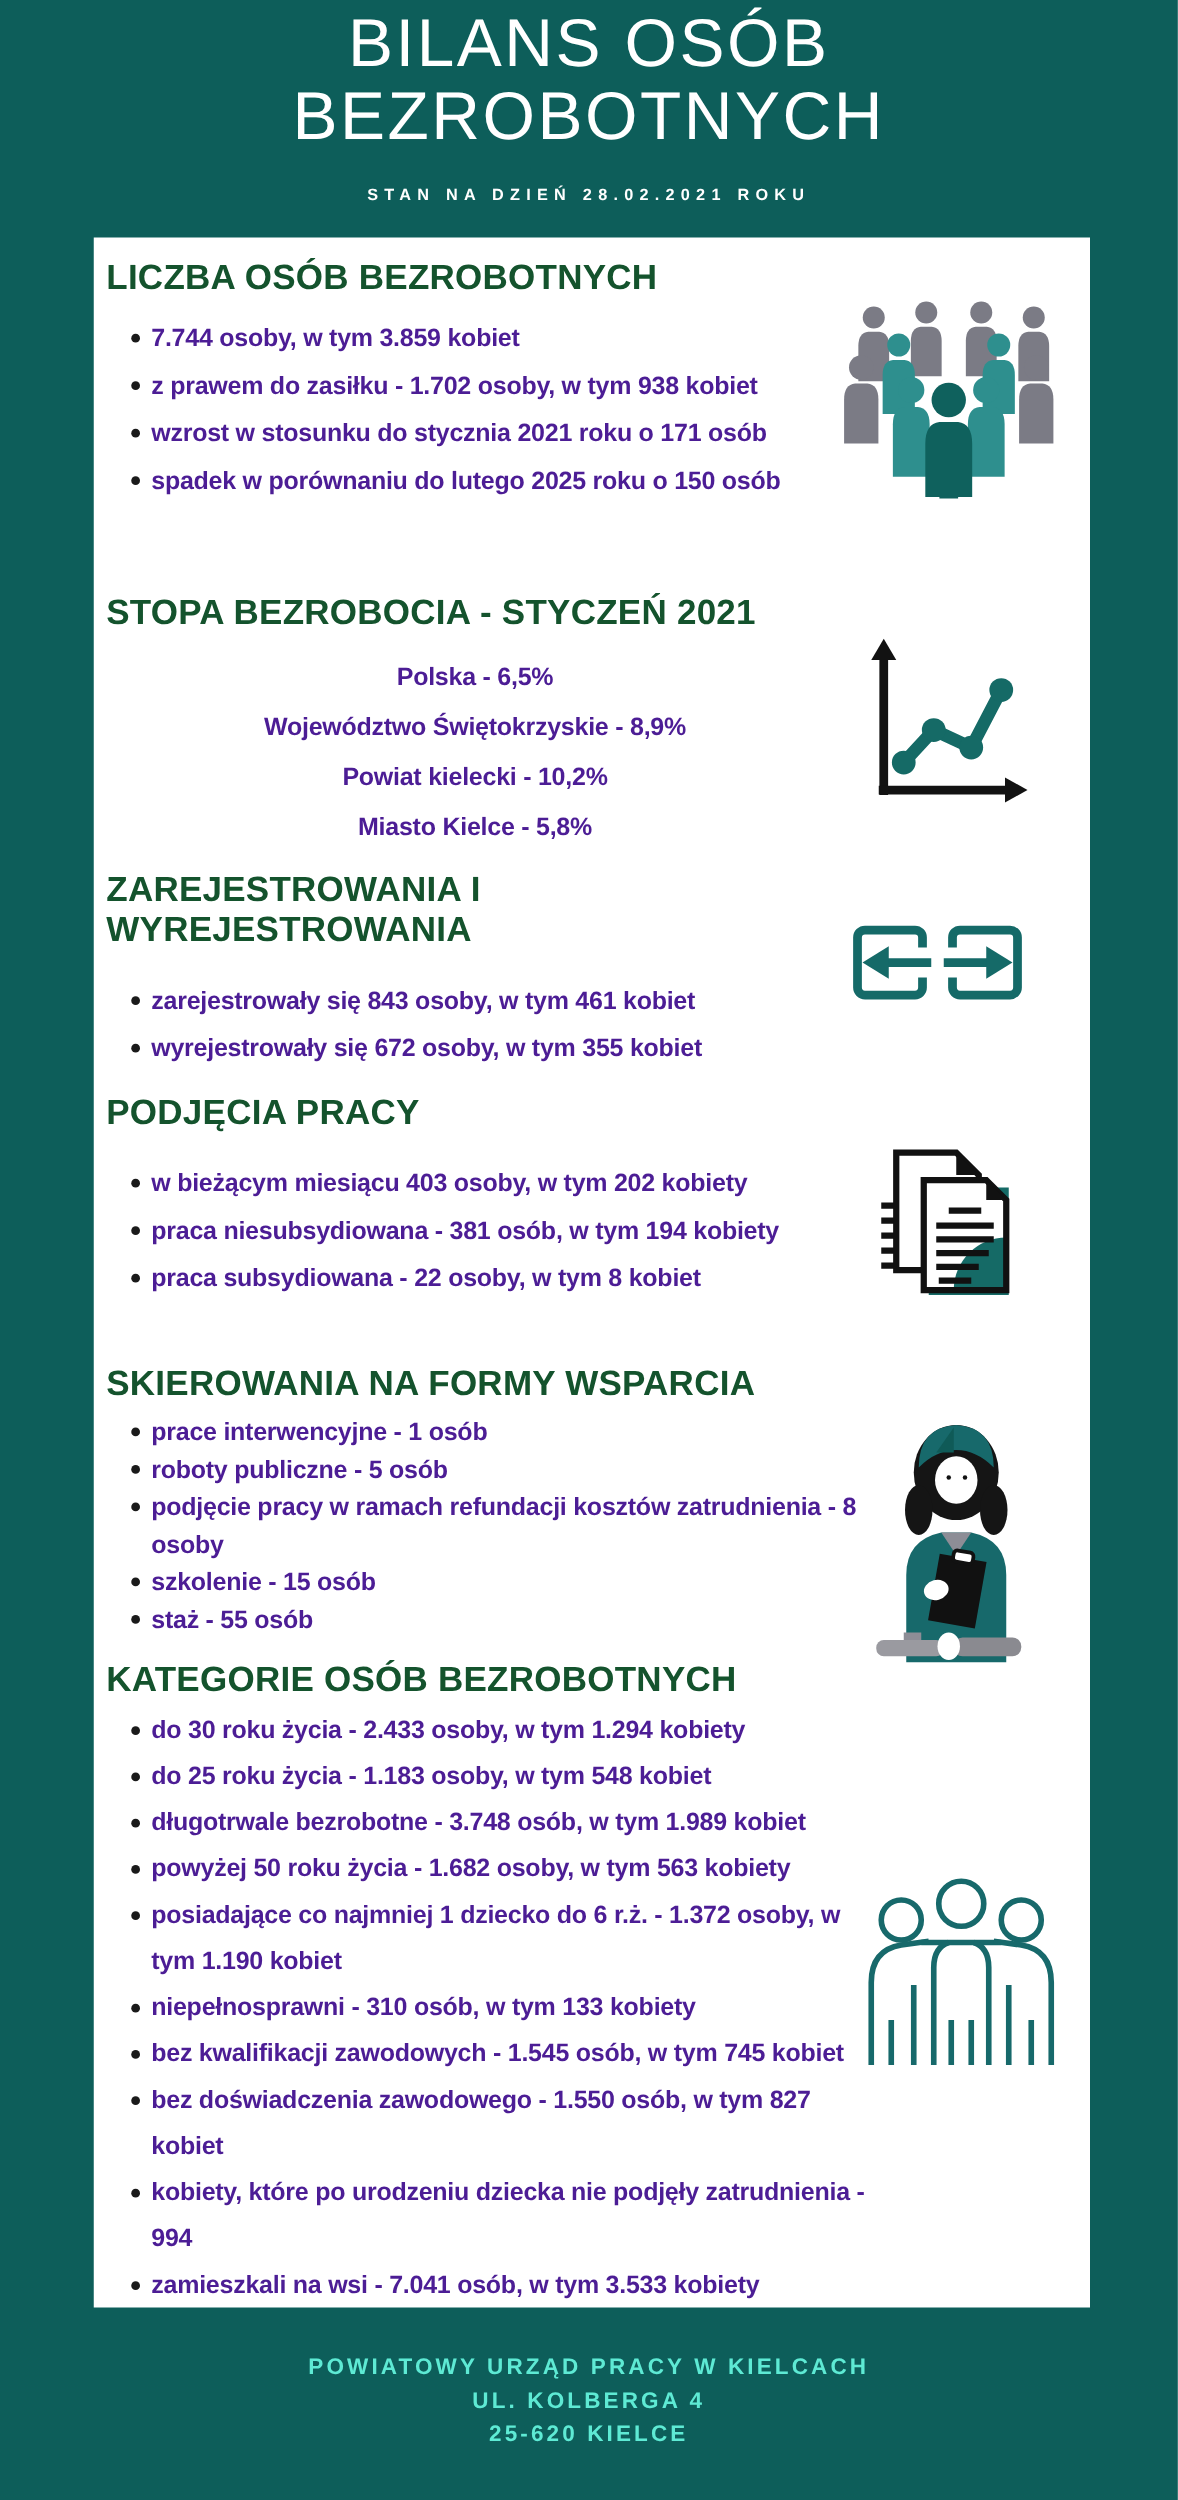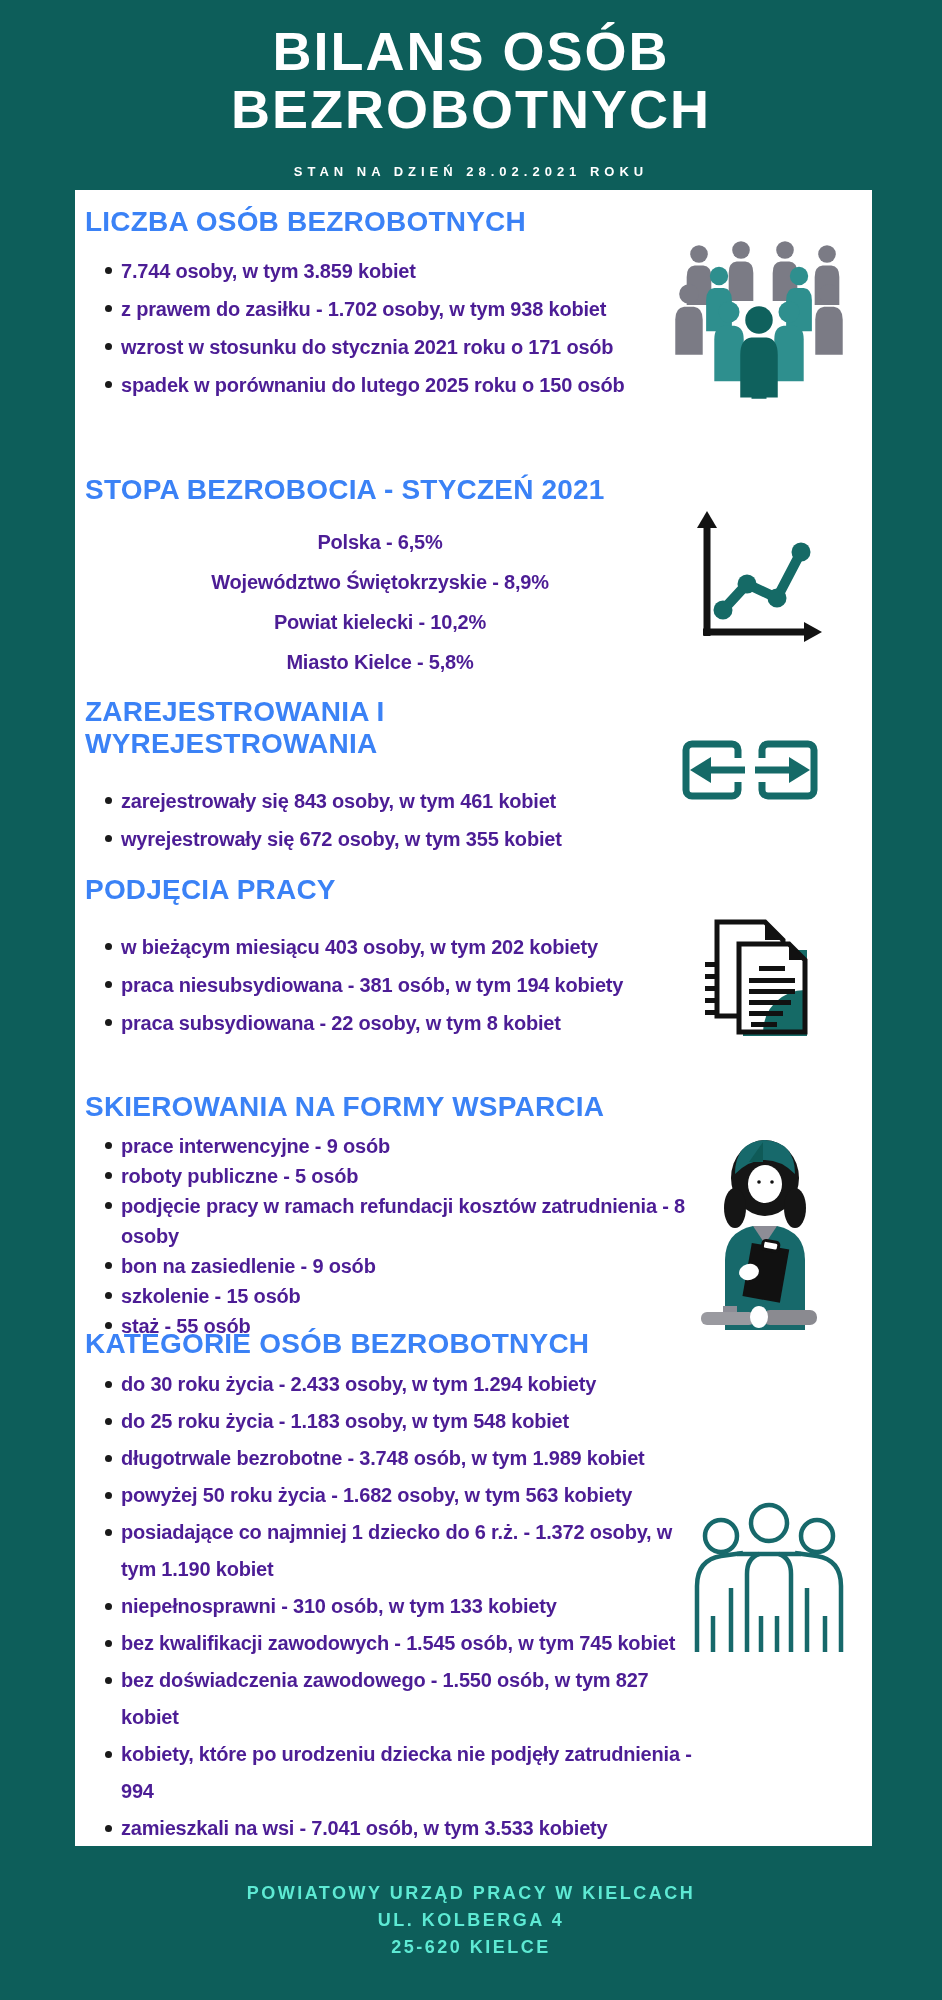--- a/index.html
+++ b/index.html
@@ -1,25 +1,25 @@
 <!DOCTYPE html>
 <html><head>
 <meta charset="utf-8">
 <style>
   html,body{margin:0;padding:0;background:#0d5e5a;}
   .page{position:relative;width:942px;height:2000px;background:#0d5e5a;overflow:hidden;
         font-family:"Liberation Sans",sans-serif;}
   
   .header{position:absolute;top:0;left:0;width:100%;text-align:center;color:#ffffff;}
-  .title{margin:22px 0 0;font-size:54px;font-weight:bold;letter-spacing:2px;line-height:58px;}
+  .title{margin:6px 0 0;font-size:54px;font-weight:normal;letter-spacing:2px;line-height:58px;}
   .subtitle{margin-top:26px;font-size:13px;font-weight:bold;letter-spacing:5px;}
   
   .panel{position:absolute;left:75px;top:190px;width:797px;height:1656px;background:#ffffff;}
   .sec{position:absolute;left:10px;width:590px;}
-  .sec h2{margin:0;font-size:28px;font-weight:bold;color:#3b82f6;letter-spacing:0.2px;}
+  .sec h2{margin:0;font-size:28px;font-weight:bold;color:#14532d;letter-spacing:0.2px;}
   .sec ul{list-style:none;margin:0;padding:0;color:#4c1d95;font-size:20px;font-weight:bold;letter-spacing:-0.2px;}
   .sec ul.bullets li{position:relative;padding-left:36px;}
   .sec ul.bullets li::before{content:"";position:absolute;left:20px;width:7px;height:7px;border-radius:50%;background:#1a1a1a;}
   .sec1{top:16px;}  .sec1 ul{margin-top:14px;line-height:38px;} .sec1 li::before{top:15px;}
   .sec2{top:284px;} .sec2 ul{margin-top:16px;line-height:40px;text-align:center;}
   .sec3{top:506px;} .sec3 ul{margin-top:22px;line-height:38px;} .sec3 li::before{top:15px;}
   .sec4{top:684px;} .sec4 ul{margin-top:22px;line-height:38px;} .sec4 li::before{top:15px;}
   .sec5{top:901px;width:600px;} .sec5 ul{margin-top:8px;line-height:30px;} .sec5 li::before{top:11px;}
   .sec6{top:1138px;width:620px;} .sec6 ul{margin-top:6px;line-height:37px;} .sec6 li::before{top:15px;}
   
@@ -83,24 +83,23 @@
       <ul class="bullets">
         <li>w bieżącym miesiącu 403 osoby, w tym 202 kobiety</li>
         <li>praca niesubsydiowana - 381 osób, w tym 194 kobiety</li>
         <li>praca subsydiowana - 22 osoby, w tym 8 kobiet</li>
       </ul>
     </section>
 
     <section class="sec sec5">
       <h2>SKIEROWANIA NA FORMY WSPARCIA</h2>
       <ul class="bullets">
-        <li>prace interwencyjne - 9 osób</li>
+        <li>prace interwencyjne - 1 osób</li>
         <li>roboty publiczne - 5 osób</li>
         <li>podjęcie pracy w ramach refundacji kosztów zatrudnienia - 8 osoby</li>
-        <li>bon na zasiedlenie - 9 osób</li>
         <li>szkolenie - 15 osób</li>
         <li>staż - 55 osób</li>
       </ul>
     </section>
 
     <section class="sec sec6">
       <h2>KATEGORIE OSÓB BEZROBOTNYCH</h2>
       <ul class="bullets">
         <li>do 30 roku życia - 2.433 osoby, w tym 1.294 kobiety</li>
         <li>do 25 roku życia - 1.183 osoby, w tym 548 kobiet</li>

